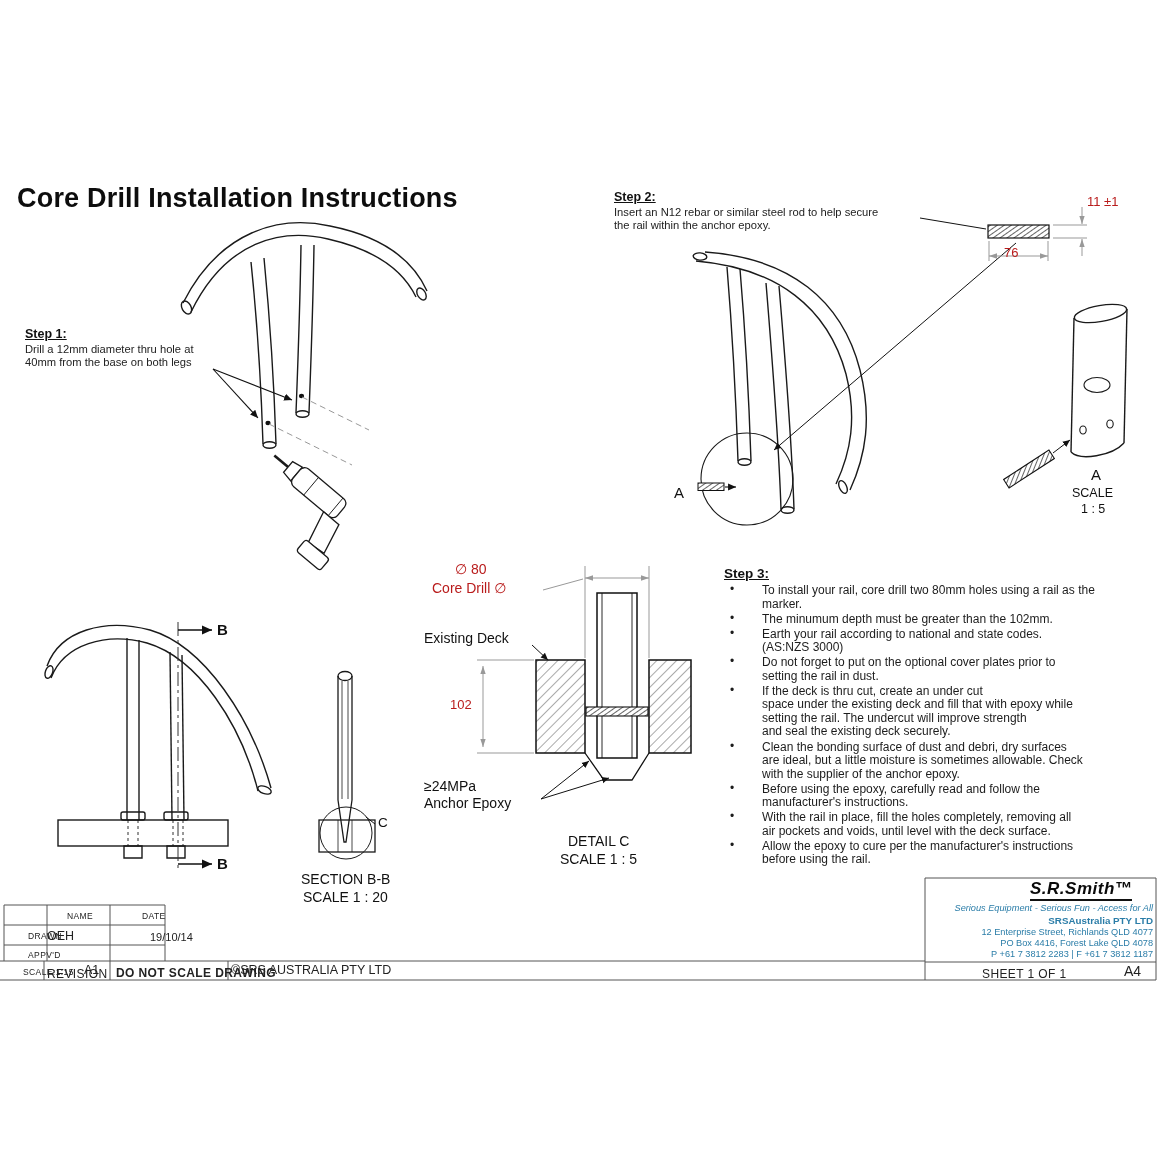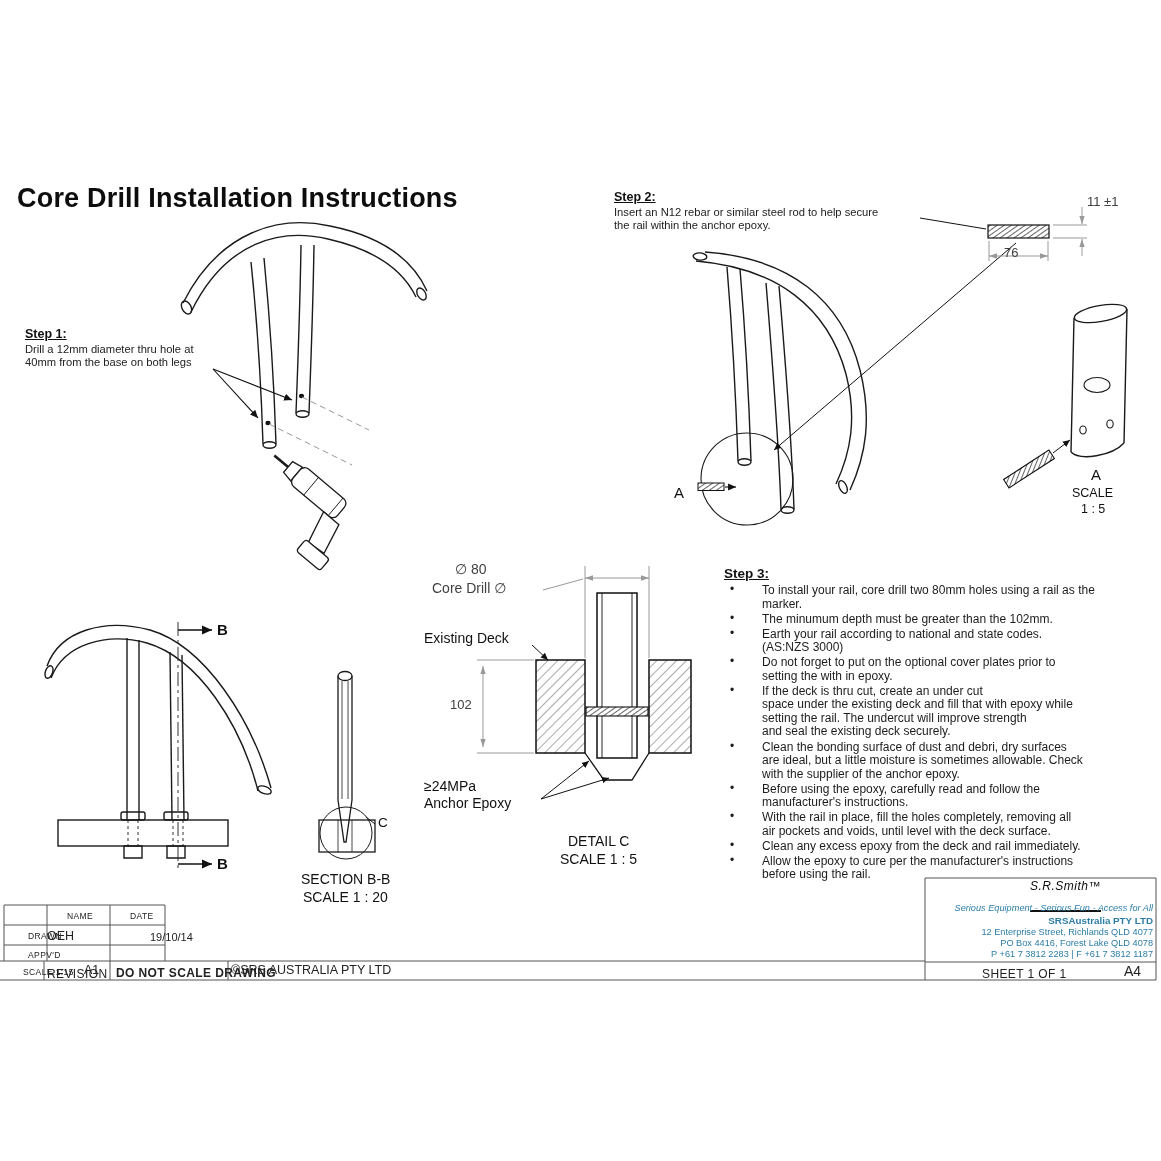--- a/index.html
+++ b/index.html
@@ -8,35 +8,35 @@
            font-family:"Liberation Sans", sans-serif; color:#111; overflow:hidden; }
   .abs { position:absolute; }
   .page-title { font-size:27px; font-weight:bold; color:#0d0d0d; letter-spacing:.2px; }
   .step-label { font-size:12.5px; font-weight:bold; text-decoration:underline; }
   .step-label-lg { font-size:13.5px; font-weight:bold; text-decoration:underline;text-align:center; }
   .step-text { font-size:11.2px; line-height:1.2; white-space:pre-line; color:#222; }
   .bullets { list-style:none; width:438px; }
   .bullets li { position:relative; padding-left:40px; font-size:12px; line-height:1.13;
                 margin-bottom:1.5px; white-space:pre-line; color:#1c1c1c; }
   .bullets li::before { content:"\2022"; position:absolute; left:8px; top:-1px; }
-  .dim { color:#404040; font-size:13px; }
+  .dim { color:#b91c1c; font-size:13px; }
   .lbl { font-size:14px; color:#111; }
   .lbl-sm { font-size:12.5px; color:#111; }
   .marker-b { font-size:15px; font-weight:bold; }
   .center { }
   .tb { color:#222; }
   .tb-8 { font-size:12px; letter-spacing:.4px;text-align:right; }
   .tb-85 { font-size:8.5px; letter-spacing:.4px;padding-left:20px; }
   .tb-95 { font-size:11px;padding-left:40px; }
   .tb-12 { font-size:12.5px; }
   .tb-bold { font-weight:bold; }
   .blue { color:#2b7da8; }
   .co-line { font-size:9.2px; text-align:right; width:225px; }
-  .logo { font-size:12px; font-weight:normal; font-style:italic; letter-spacing:.5px;
-          border-bottom:2px solid #111; padding-bottom:17px; color:#0a0a0a; }
+  .logo { font-size:17px; font-weight:bold; font-style:italic; letter-spacing:.5px;
+          border-bottom:2px solid #111; padding-bottom:0; color:#0a0a0a; }
 </style>
 </head>
 <body>
 
 <div class="sheet">
 
   <svg class="abs" style="left:0;top:0" width="1161" height="1161" viewBox="0 0 1161 1161">
     <defs>
       <marker id="mArr" viewBox="0 0 10 10" refX="9" refY="5" markerWidth="8" markerHeight="8" orient="auto-start-reverse">
         <path d="M0,1 L9,5 L0,9 Z" fill="#111"></path>
@@ -223,33 +223,32 @@
 the rail within the anchor epoxy.</div>
 
   <div class="abs step-label-lg" style="left:724px;top:566px">Step 3:</div>
   <ul class="abs bullets" style="left:722px;top:584px">
       <li>To install your rail, core drill two 80mm holes using a rail as the
 marker.</li>
       <li>The minumum depth must be greater than the 102mm.</li>
       <li>Earth your rail according to national and state codes.
 (AS:NZS 3000)</li>
       <li>Do not forget to put on the optional cover plates prior to
-setting the with in epoxy.</li>
+setting the rail in dust.</li>
       <li>If the deck is thru cut, create an under cut
 space under the existing deck and fill that with epoxy while
 setting the rail. The undercut will improve strength
 and seal the existing deck securely.</li>
       <li>Clean the bonding surface of dust and debri, dry surfaces
 are ideal, but a little moisture is sometimes allowable. Check
 with the supplier of the anchor epoxy.</li>
       <li>Before using the epoxy, carefully read and follow the
 manufacturer's instructions.</li>
       <li>With the rail in place, fill the holes completely, removing all
 air pockets and voids, until level with the deck surface.</li>
-      <li>Clean any excess epoxy from the deck and rail immediately.</li>
       <li>Allow the epoxy to cure per the manufacturer's instructions
 before using the rail.</li>
     </ul>
 
   <div class="abs dim" style="left:1087px;top:194px">11 ±1</div>
   <div class="abs dim center" style="left:1004px;top:245px;width:60px">76</div>
   <div class="abs dim center" style="left:455px;top:561px;width:88px;font-size:14px">∅ 80</div>
   <div class="abs dim center" style="left:432px;top:580px;width:112px;font-size:14px">Core Drill ∅</div>
   <div class="abs dim" style="left:450px;top:697px">102</div>
 
@@ -264,21 +263,21 @@
   <div class="abs lbl" style="left:301px;top:871px">SECTION B-B</div>
   <div class="abs lbl" style="left:303px;top:889px">SCALE 1 : 20</div>
   <div class="abs lbl" style="left:378px;top:815px;font-size:13.5px">C</div>
 
   <div class="abs lbl" style="left:674px;top:484px;font-size:15px">A</div>
   <div class="abs lbl" style="left:1091px;top:466px;font-size:15px">A</div>
   <div class="abs lbl-sm" style="left:1072px;top:486px">SCALE</div>
   <div class="abs lbl-sm" style="left:1081px;top:502px">1 : 5</div>
 
   <div class="abs tb tb-85 center" style="left:47px;top:911px;width:63px">NAME</div>
-  <div class="abs tb tb-85 center" style="left:110px;top:911px;width:55px">DATE</div>
+  <div class="abs tb tb-85 center" style="left:122px;top:911px;width:55px">DATE</div>
   <div class="abs tb tb-85" style="left:8px;top:931px">DRAWN</div>
   <div class="abs tb tb-12 center" style="left:47px;top:929px;width:63px">OEH</div>
   <div class="abs tb tb-95 center" style="left:110px;top:931px;width:55px">19/10/14</div>
   <div class="abs tb tb-85" style="left:8px;top:950px">APPV'D</div>
   <div class="abs tb tb-85" style="left:3px;top:967px">SCALE:1:15</div>
   <div class="abs tb tb-8" style="left:47px;top:967px">REVISION</div>
   <div class="abs tb tb-12" style="left:84px;top:963px">A1</div>
   <div class="abs tb tb-8 tb-bold" style="left:116px;top:966px">DO NOT SCALE DRAWING</div>
   <div class="abs tb tb-12" style="left:231px;top:963px">©SRS AUSTRALIA PTY LTD</div>
   <div class="abs tb tb-8" style="left:982px;top:967px">SHEET 1 OF 1</div>

